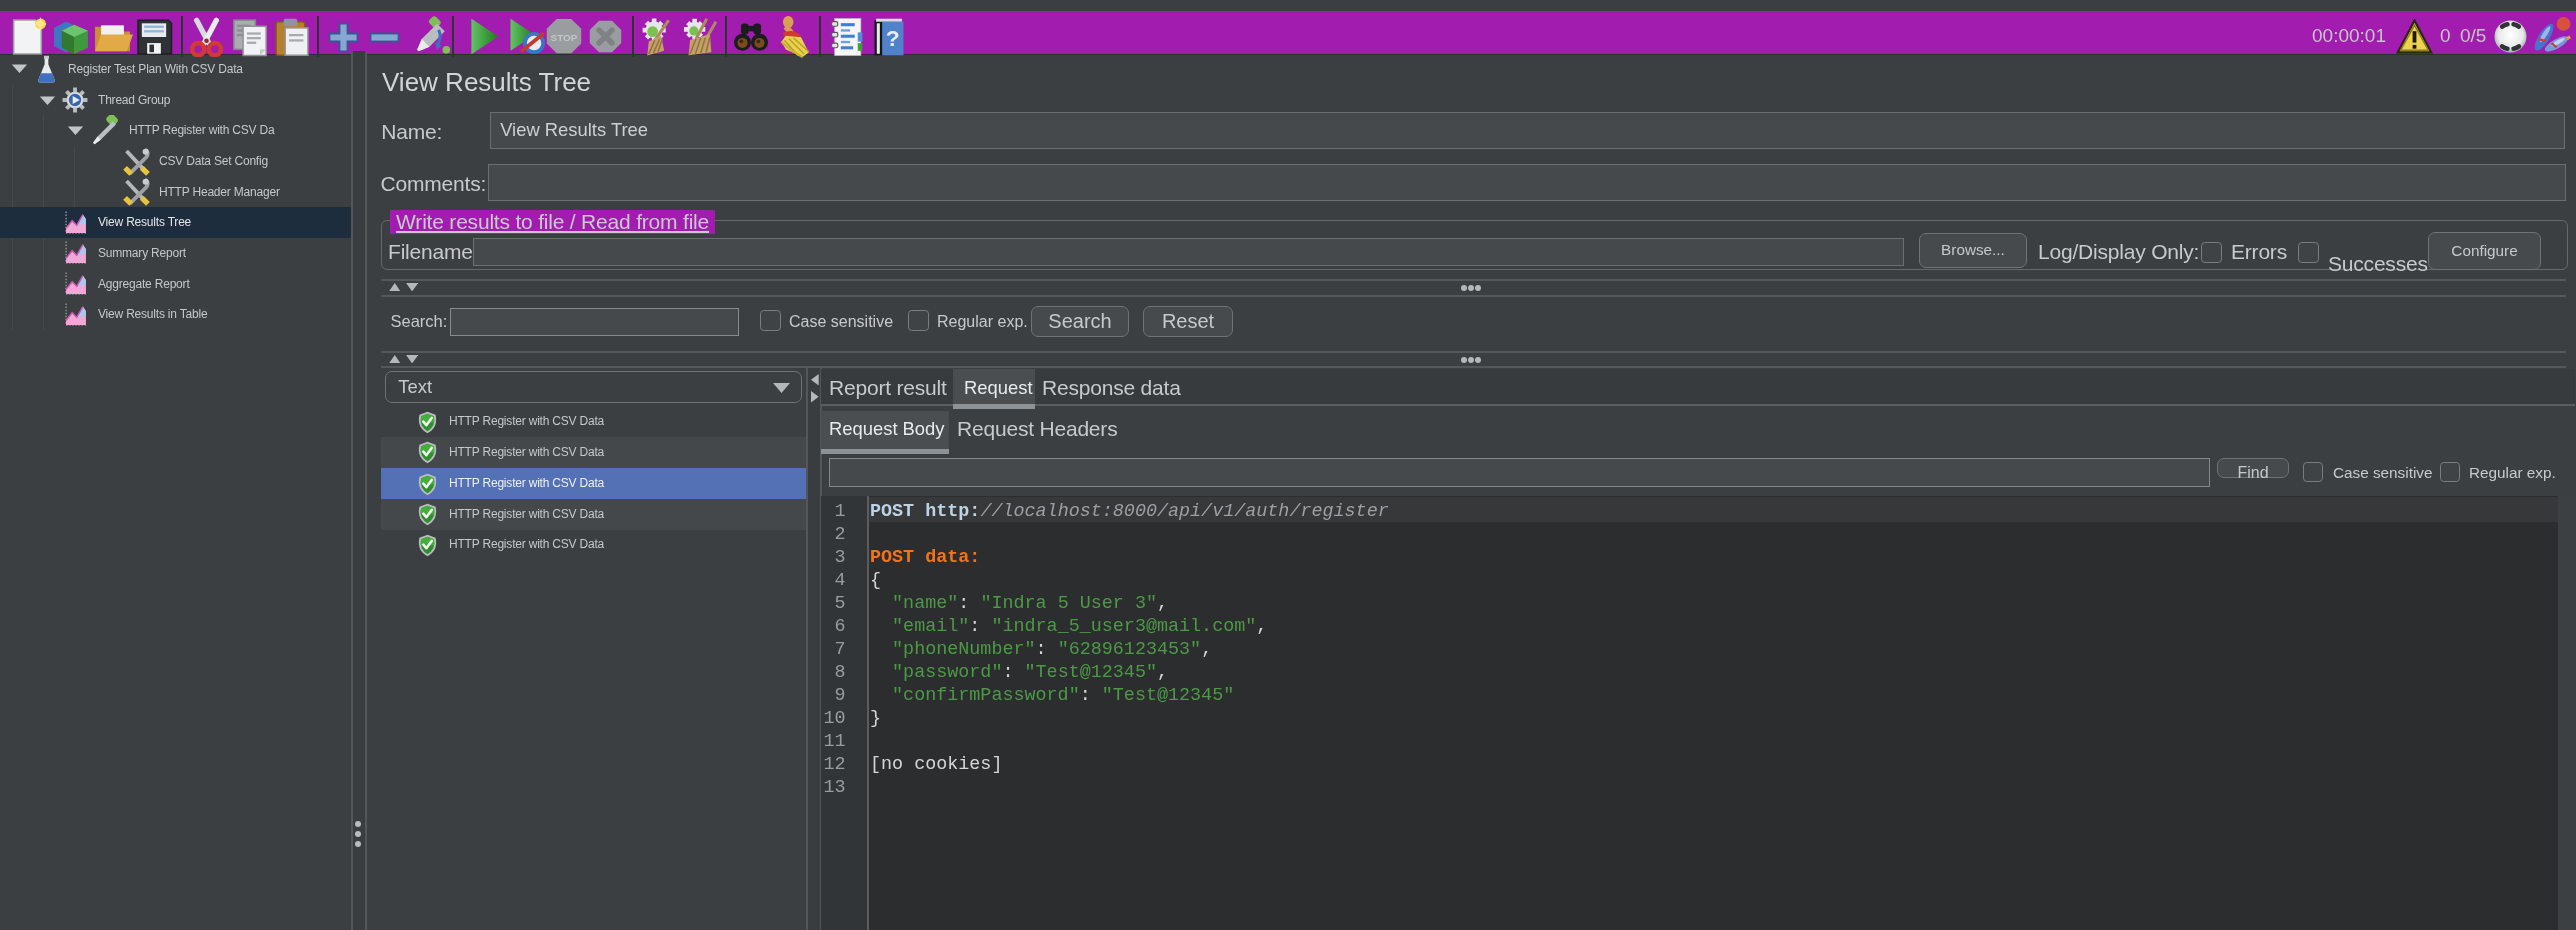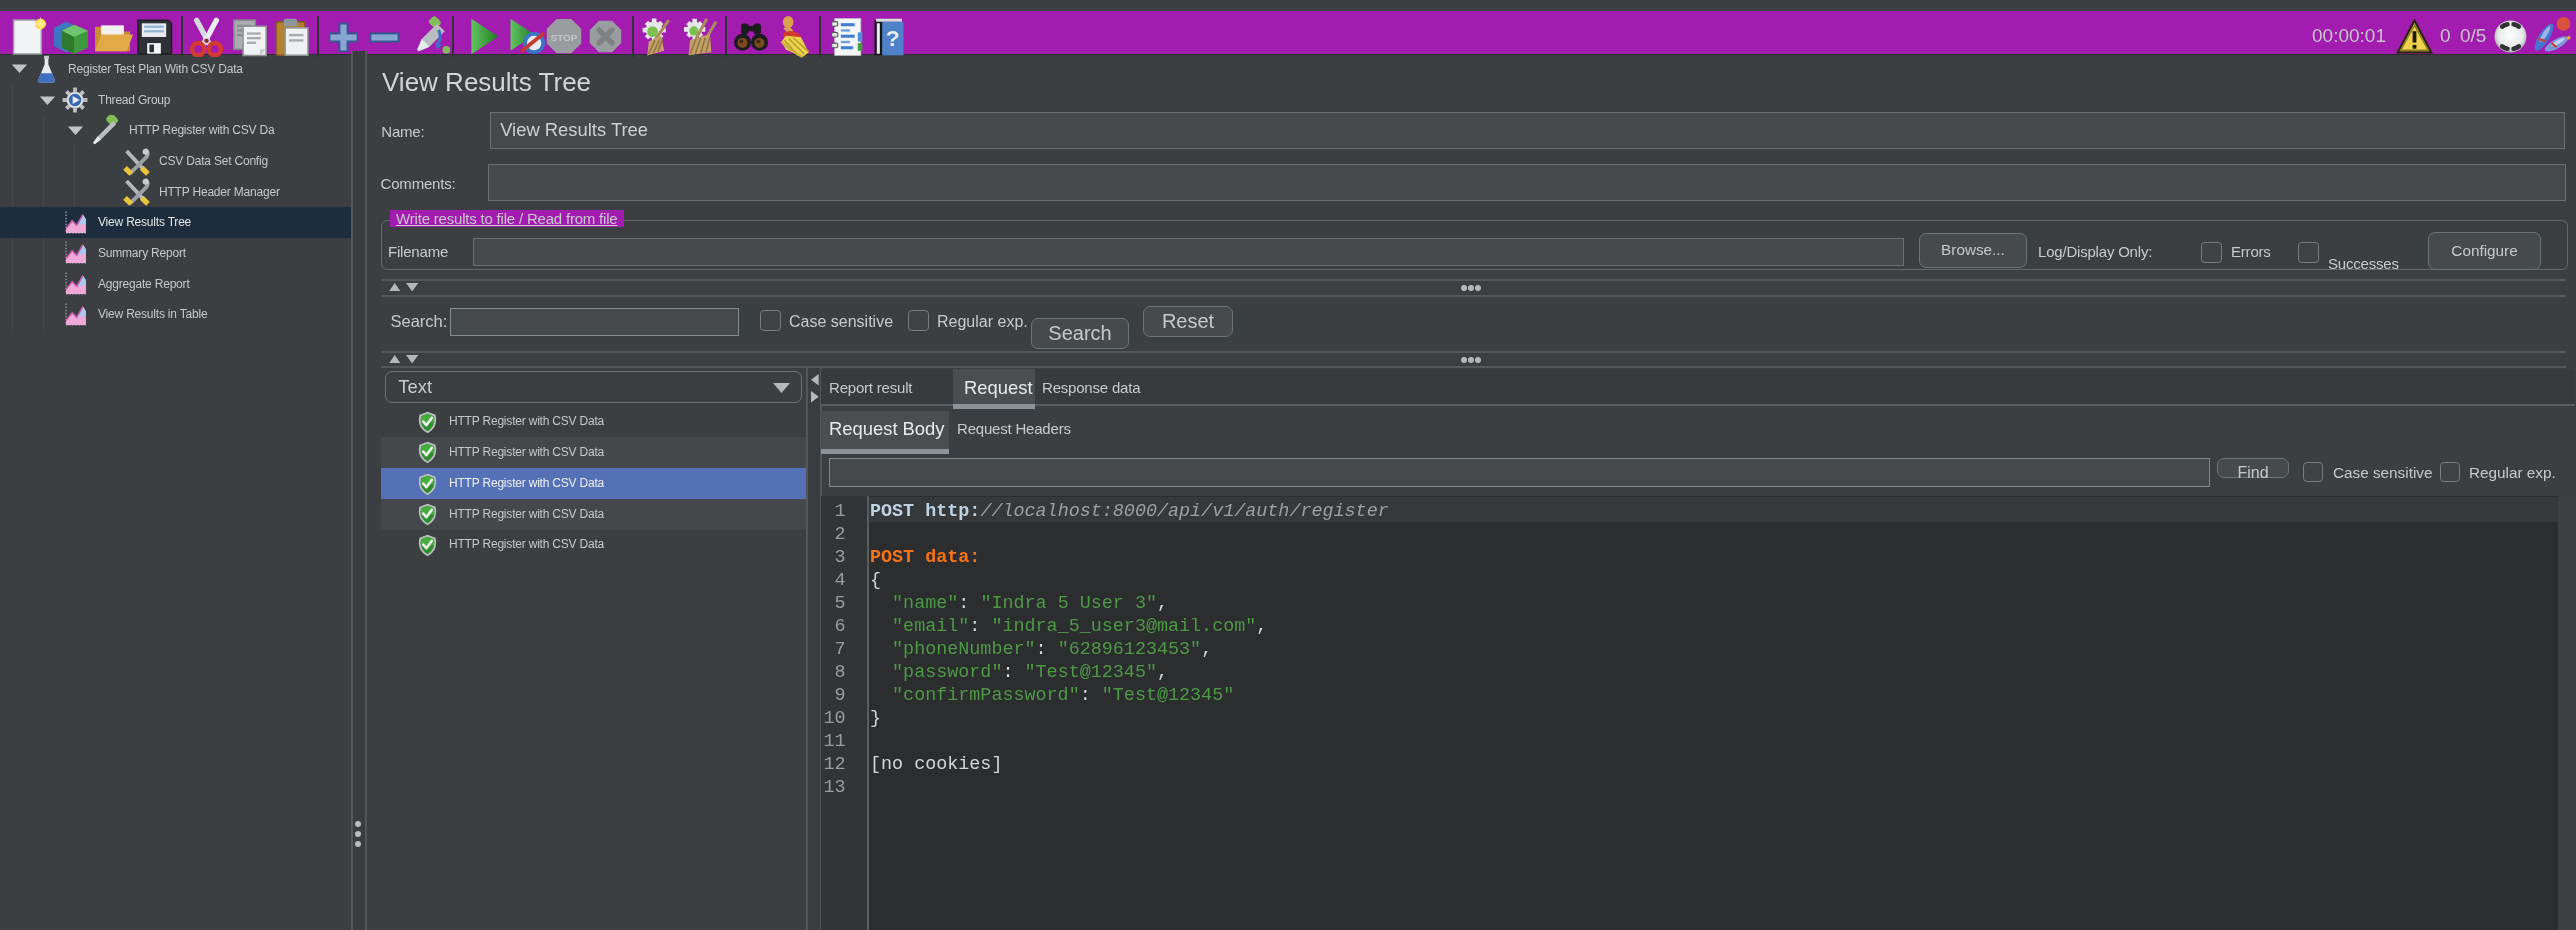--- a/index.html
+++ b/index.html
@@ -4,21 +4,21 @@
 <style>
   * { box-sizing: border-box; }
   html,body { margin:0; padding:0; }
   body {
     width:2576px; height:931px; overflow:hidden; position:relative;
     background:#3c3f41;
     font-family:"Liberation Sans", sans-serif;
     -webkit-font-smoothing: antialiased;
   }
   .abs { position:absolute; }
-  .lbl { color:#c7cacb; font-size:15px; letter-spacing:-0.2px; }
+  .lbl { color:#c7cacb; font-size:21px; letter-spacing:-0.2px; }
   .inp {
     background:#45494b; border:1.5px solid #6b6f71; color:#cdd0d1;
     font-size:18.4px;
   }
   .btn {
     background:#464a4d; border:1.5px solid #6e7375; border-radius:7px;
     color:#c6c9ca; text-align:center;
   }
   .cb { background:#3f4345; border:1.5px solid #797d7f; border-radius:3.8px; }
   .treetxt { color:#c5c8c9; font-size:12px; white-space:nowrap; letter-spacing:-0.2px; }
@@ -397,21 +397,21 @@
   <div class="abs" style="left:1095px;top:234px;width:6.1px;height:6.1px;border-radius:50%;background:#b5b8b9;"></div>
   <div class="abs" style="left:1102px;top:234px;width:6.1px;height:6.1px;border-radius:50%;background:#b5b8b9;"></div>
   <div class="abs" style="left:1109px;top:234px;width:6.1px;height:6.1px;border-radius:50%;background:#b5b8b9;"></div>
 
   <div class="abs" style="left:24.5px;top:257px;height:27px;line-height:27px;font-size:16.5px;color:#c7cacb;">Search:</div>
   <div class="abs" style="left:84px;top:257px;width:289px;height:28px;background:#45494b;border:1.5px solid #868b8d;"></div>
   <div class="abs cb" style="left:394px;top:259px;width:21px;height:21px;"></div>
   <div class="abs" style="left:423px;top:257px;height:27px;line-height:27px;font-size:16px;color:#c7cacb;">Case sensitive</div>
   <div class="abs cb" style="left:542px;top:259px;width:21px;height:21px;"></div>
   <div class="abs" style="left:571px;top:257px;height:27px;line-height:27px;font-size:16px;color:#c7cacb;">Regular exp.</div>
-  <div class="abs btn" style="left:665px;top:255px;width:98px;height:31px;line-height:28px;font-size:20px;margin-top:12px;">Search</div>
+  <div class="abs btn" style="left:665px;top:255px;width:98px;height:31px;line-height:28px;font-size:20px;">Search</div>
   <div class="abs btn" style="left:777px;top:255px;width:90px;height:31px;line-height:28px;font-size:20px;">Reset</div>
 
   <div class="abs" style="left:15.3px;top:300px;width:2185px;height:1.5px;background:#55585a;"></div>
   <div class="abs" style="left:15.3px;top:315px;width:2185px;height:1.5px;background:#55585a;"></div>
   <svg class="abs" style="left:23px;top:304px" width="11.5" height="8.4" viewBox="0 0 15 11">
       <polygon points="7.5,0 15,11 0,11" fill="#b5b8b9"></polygon>
     </svg>
   <svg class="abs" style="left:40px;top:304px" width="12.3" height="8.4" viewBox="0 0 16 11">
       <polygon points="0,0 16,0 8,11" fill="#b5b8b9"></polygon>
     </svg>

